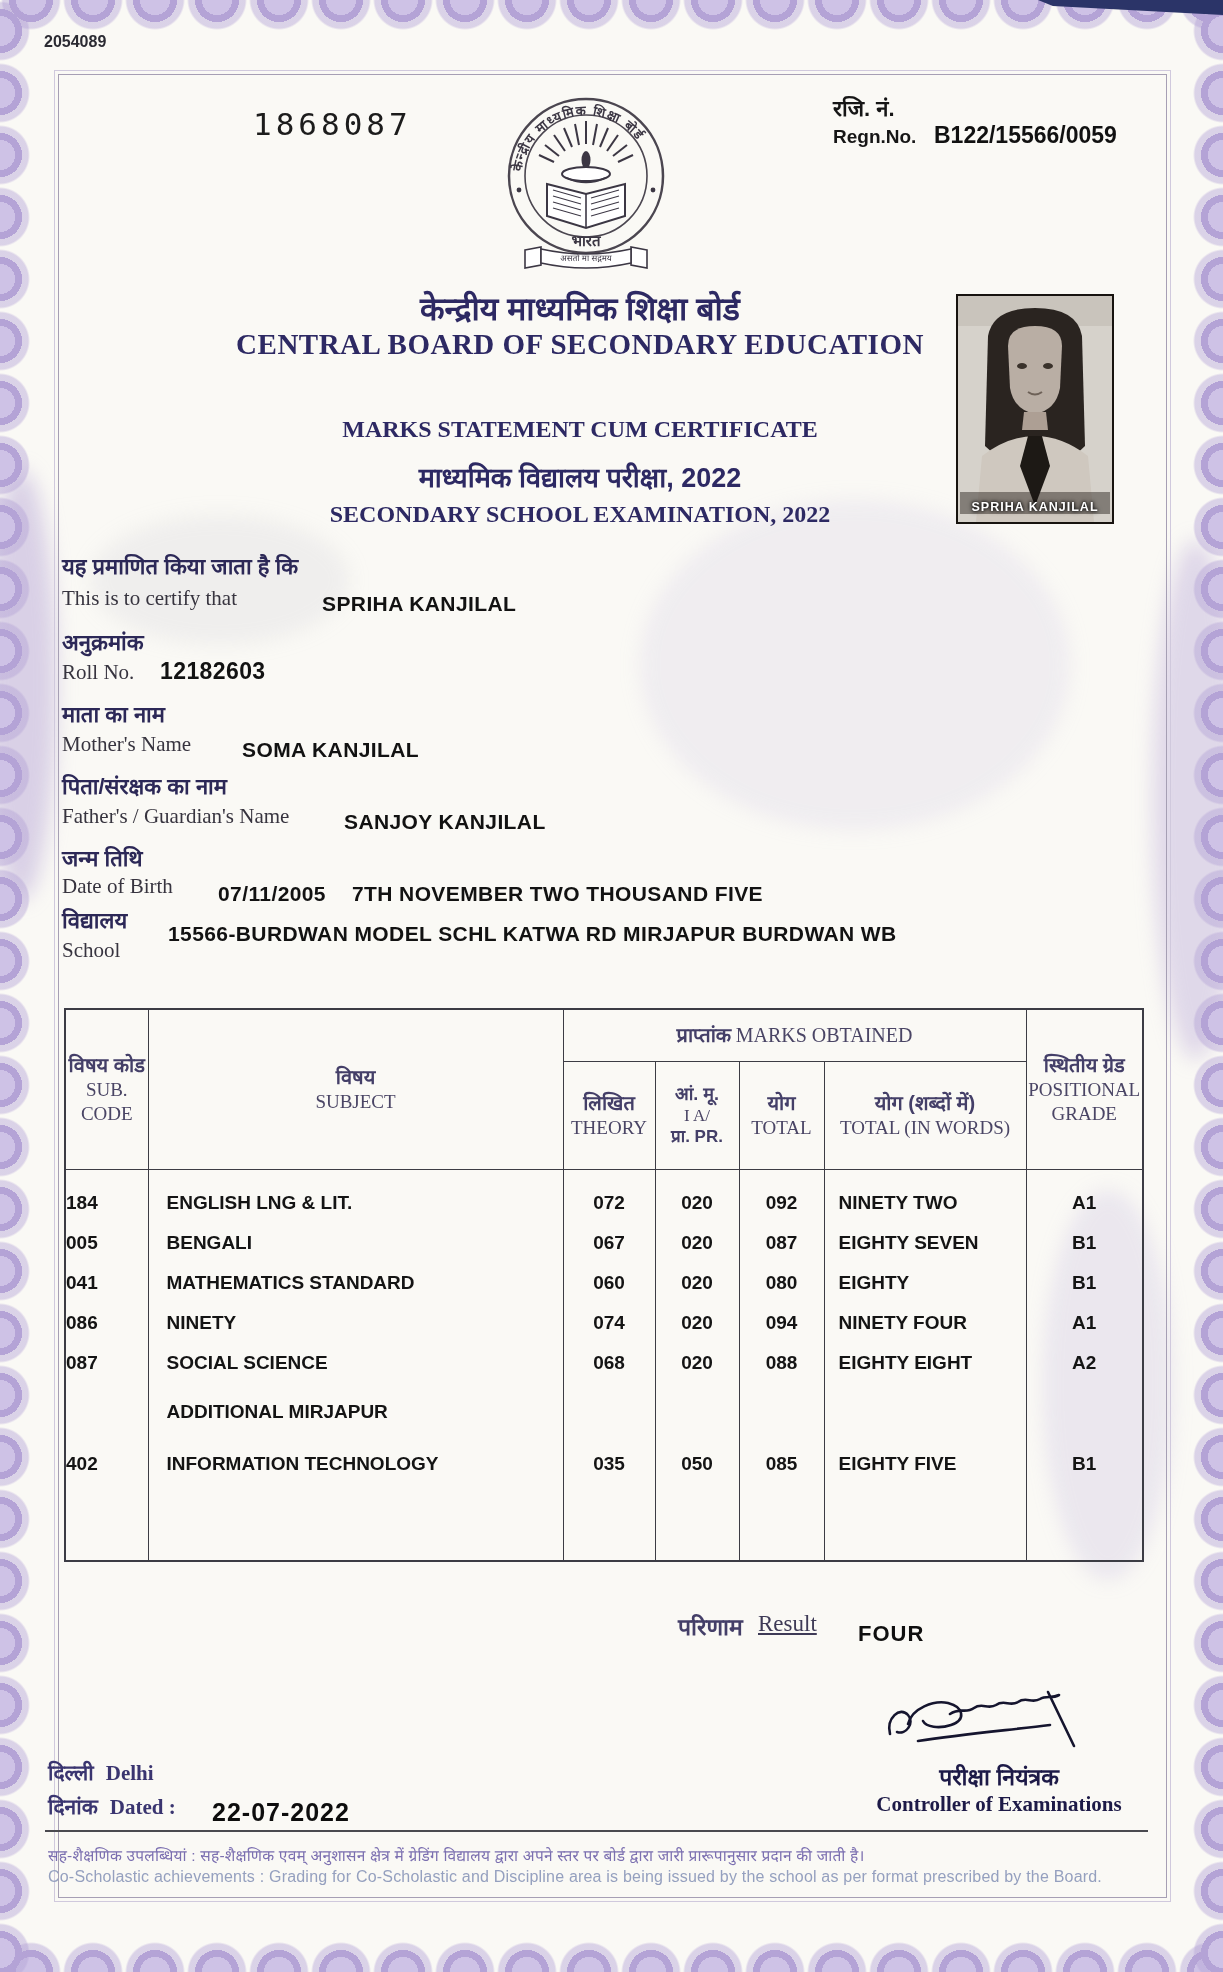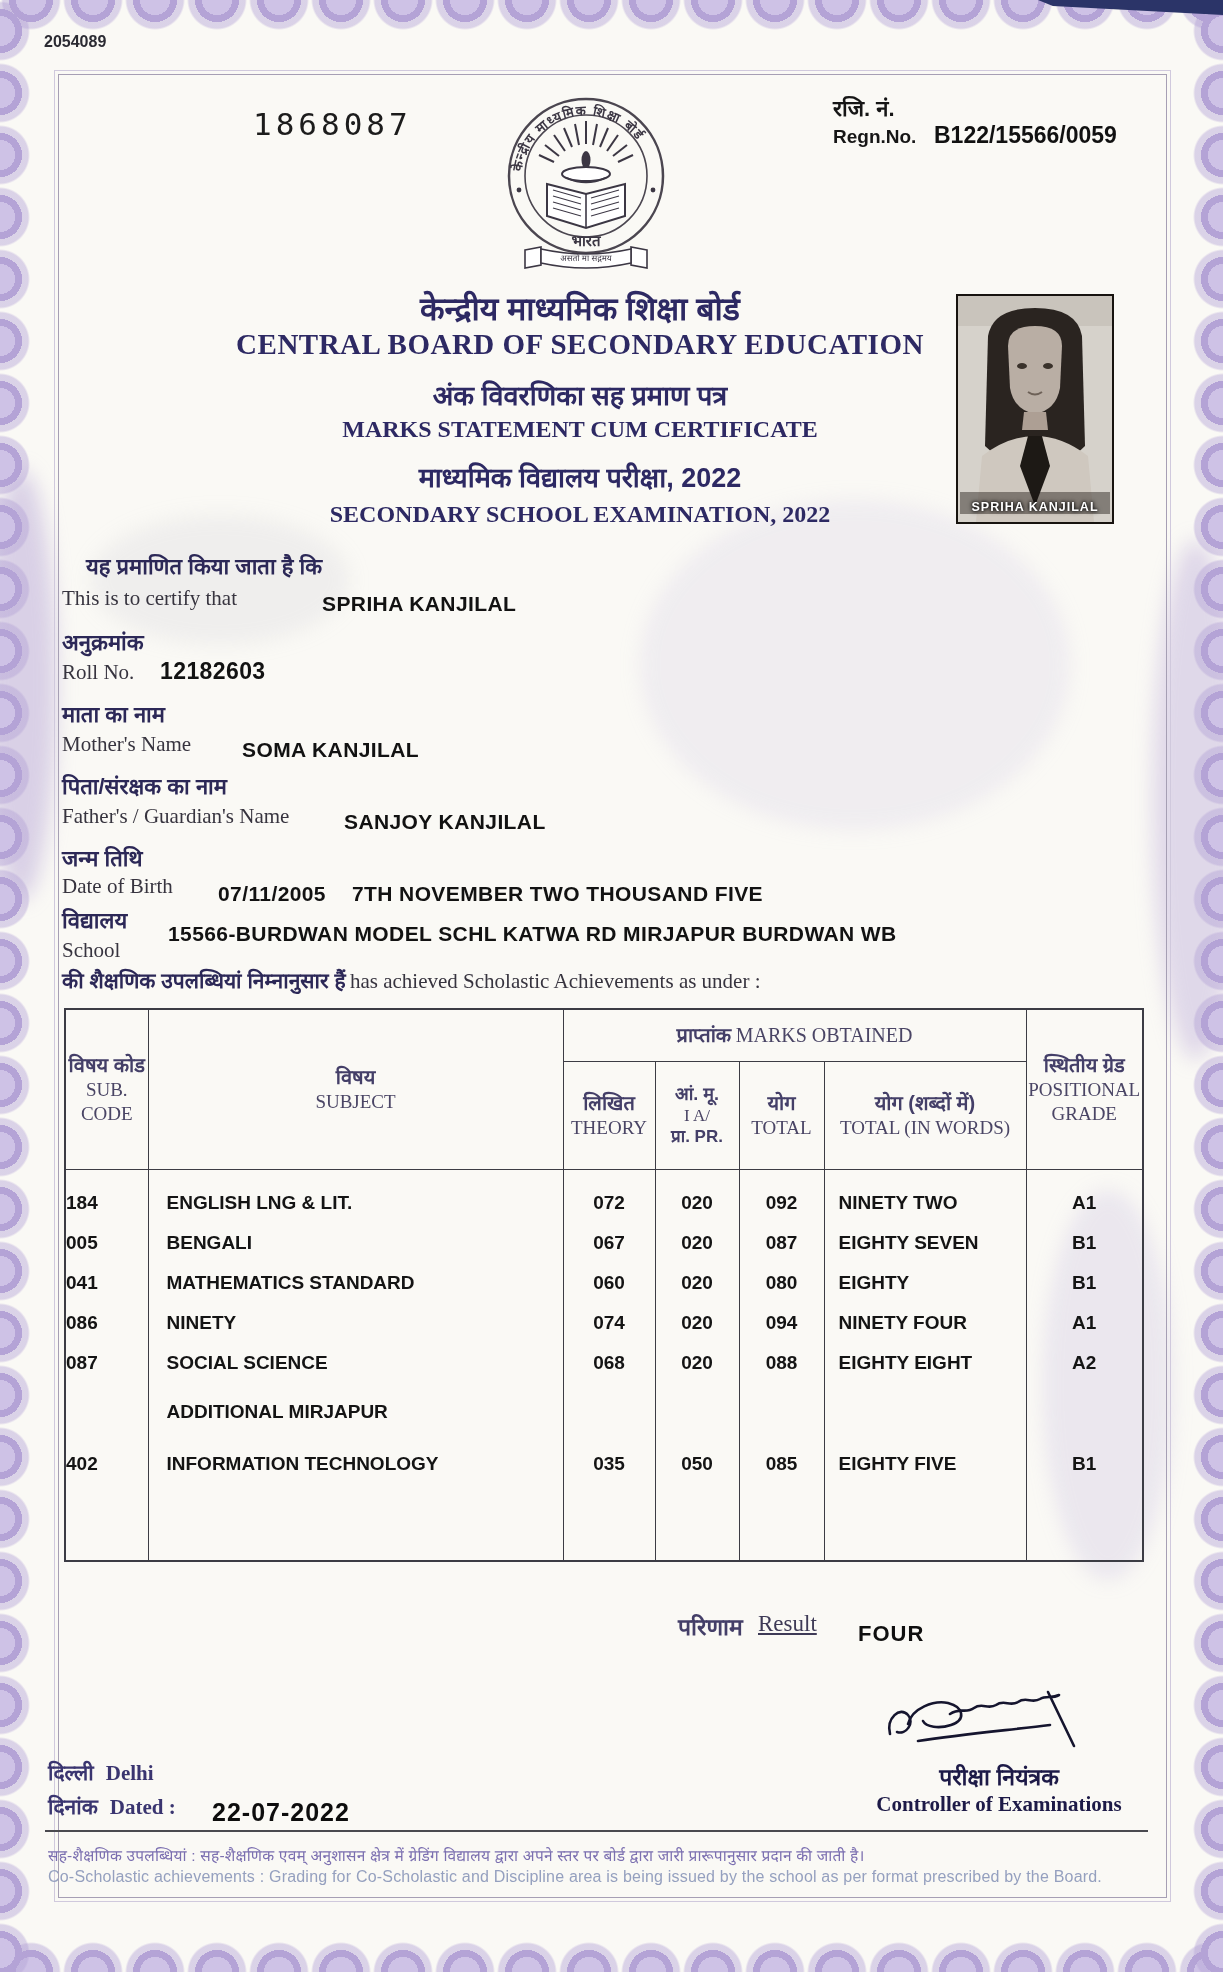--- a/index.html
+++ b/index.html
@@ -133,21 +133,20 @@
         <path d="M 28,160 L 44,157 L 44,175 L 28,178 Z" fill="#fff" stroke="#3c3744" stroke-width="1.6"></path>
         <path d="M 150,160 L 134,157 L 134,175 L 150,178 Z" fill="#fff" stroke="#3c3744" stroke-width="1.6"></path>
         <path d="M 44,159 Q 89,169 134,159 L 134,173 Q 89,183 44,173 Z" fill="#fff" stroke="#3c3744" stroke-width="1.6"></path>
         <text x="89" y="171" text-anchor="middle" font-size="8.5" fill="#3c3744">असतो मा सद्गमय</text>
       </g>
     </svg>
   </div>
 
   <div class="abs center-col" style="top:286px;font-size:32px;font-weight:bold;color:#2d2963;">केन्द्रीय माध्यमिक शिक्षा बोर्ड</div>
   <div class="abs center-col serif" style="top:328px;font-size:29px;font-weight:bold;color:#2d2963;letter-spacing:.5px;">CENTRAL BOARD OF SECONDARY EDUCATION</div>
-  <div class="abs center-col" style="top:376px;font-size:27px;font-weight:bold;color:#2d2963;">अंक विवरणिका सह प्रमाण पत्र</div>
   <div class="abs center-col serif" style="top:416px;font-size:24px;font-weight:bold;color:#2d2963;">MARKS STATEMENT CUM CERTIFICATE</div>
   <div class="abs center-col" style="top:458px;font-size:27px;font-weight:bold;color:#2d2963;">माध्यमिक विद्यालय परीक्षा, 2022</div>
   <div class="abs center-col serif" style="top:501px;font-size:24px;font-weight:bold;color:#2d2963;">SECONDARY SCHOOL EXAMINATION, 2022</div>
 
   <div class="abs photo">
     <svg viewBox="0 0 154 226" preserveAspectRatio="none">
       <rect x="0" y="0" width="154" height="226" fill="#d6d2cb"></rect>
       <rect x="0" y="0" width="154" height="30" fill="#c9c4bc"></rect>
       <path d="M 30,40 Q 35,12 77,12 Q 119,12 124,40 L 127,150 Q 110,168 77,168 Q 44,168 27,150 Z" fill="#2a2420"></path>
       <path d="M 50,50 Q 50,30 77,30 Q 104,30 104,50 L 102,92 Q 98,114 77,118 Q 56,114 52,92 Z" fill="#b9aea4"></path>
@@ -155,21 +154,21 @@
       <path d="M 18,226 L 24,160 Q 50,140 77,140 Q 104,140 130,160 L 136,226 Z" fill="#cfc8bf"></path>
       <path d="M 70,140 L 84,140 L 92,170 L 77,210 L 62,170 Z" fill="#1d1915"></path>
       <ellipse cx="64" cy="70" rx="5" ry="3" fill="#3a322b"></ellipse>
       <ellipse cx="90" cy="70" rx="5" ry="3" fill="#3a322b"></ellipse>
       <path d="M 70,96 Q 77,101 84,96" fill="none" stroke="#6d6157" stroke-width="2"></path>
       <rect x="2" y="196" width="150" height="22" fill="rgba(30,25,20,0.45)"></rect>
     </svg>
     <div class="photo-caption">SPRIHA KANJILAL</div>
   </div>
 
-  <div class="abs lbl-hi" style="left:62px;top:550px;margin-left:24px;">यह प्रमाणित किया जाता है कि</div>
+  <div class="abs lbl-hi" style="left:62px;top:550px;">यह प्रमाणित किया जाता है कि</div>
   <div class="abs lbl-en" style="left:62px;top:586px;">This is to certify that</div>
   <div class="abs val" style="left:322px;top:592px;">SPRIHA KANJILAL</div>
 
   <div class="abs lbl-hi" style="left:62px;top:626px;">अनुक्रमांक</div>
   <div class="abs lbl-en" style="left:62px;top:660px;">Roll No.</div>
   <div class="abs val" style="left:160px;top:658px;font-size:23px;">12182603</div>
 
   <div class="abs lbl-hi" style="left:62px;top:698px;">माता का नाम</div>
   <div class="abs lbl-en" style="left:62px;top:732px;">Mother's Name</div>
   <div class="abs val" style="left:242px;top:738px;">SOMA KANJILAL</div>
@@ -182,24 +181,20 @@
   <div class="abs lbl-en" style="left:62px;top:874px;">Date of Birth</div>
   <div class="abs" style="left:218px;top:882px;display:flex;gap:26px;">
     <span class="val">07/11/2005</span>
     <span class="val">7TH NOVEMBER TWO THOUSAND FIVE</span>
   </div>
 
   <div class="abs lbl-hi" style="left:62px;top:904px;">विद्यालय</div>
   <div class="abs val" style="left:168px;top:922px;">15566-BURDWAN MODEL SCHL KATWA RD MIRJAPUR BURDWAN WB</div>
   <div class="abs lbl-en" style="left:62px;top:938px;">School</div>
 
-  <div class="abs" style="left:62px;top:966px;">
-    <span class="lbl-hi" style="font-size:21px;">की शैक्षणिक उपलब्धियां निम्नानुसार हैं</span>
-    <span class="lbl-en" style="font-size:21px;">has achieved Scholastic Achievements as under :</span>
-  </div>
 
   <table class="marks">
     <colgroup>
       <col style="width:83px">
         <col style="width:415px">
         <col style="width:92px">
       <col style="width:84px">
         <col style="width:85px">
         <col style="width:202px">
         <col style="width:117px">

